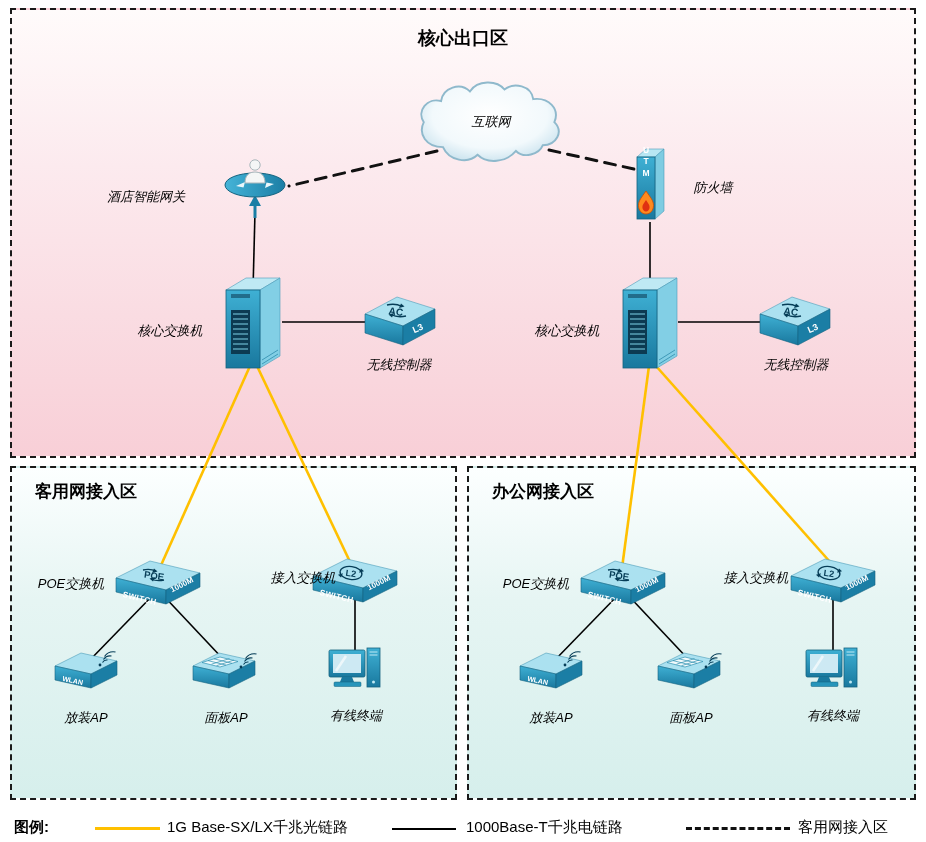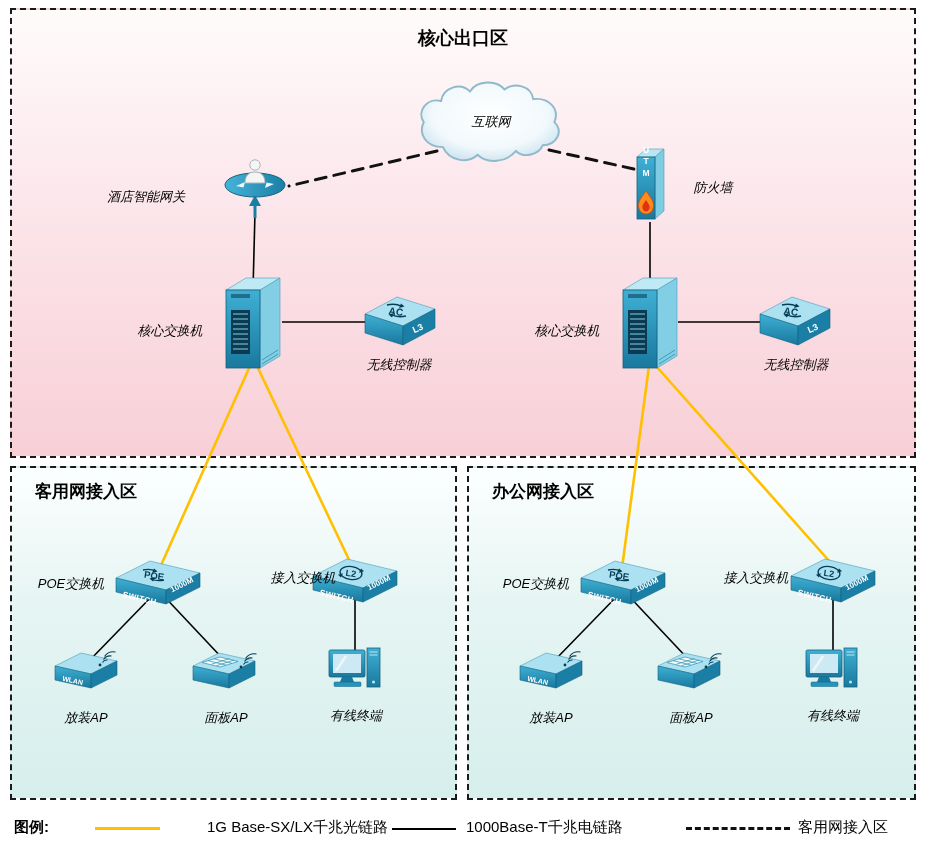--- a/index.html
+++ b/index.html
@@ -43,21 +43,21 @@
 
   
   .legend { position:absolute; left:0; top:814px; width:926px; height:28px; z-index:5; }
   .legend > * { position:absolute;text-align:right; }
   .legend-title { left:14px; top:4px; font-size:15px; font-weight:bold; }
   .legend-label { font-size:15px; top:4px; }
   .lg-line { height:0; }
   .lg-fiber  { left:95px;  top:13px; width:65px;  border-top:3px solid var(--link-fiber,#FFC000); }
   .lg-copper { left:392px; top:14px; width:64px;  border-top:2px solid var(--link-copper,#000); }
   .lg-wan    { left:686px; top:13px; width:104px; border-top:3px dashed var(--link-wan,#000); }
-  .lbl-fiber  { left:167px;margin-left:40px; }
+  .lbl-fiber  { left:167px; }
   .lbl-copper { left:466px; }
   .lbl-wan    { left:798px; }
 </style>
 </head>
 <body>
 
 <div class="stage">
 
   <div class="zone zone-core">
     <div class="zone-title title-core">核心出口区</div>

